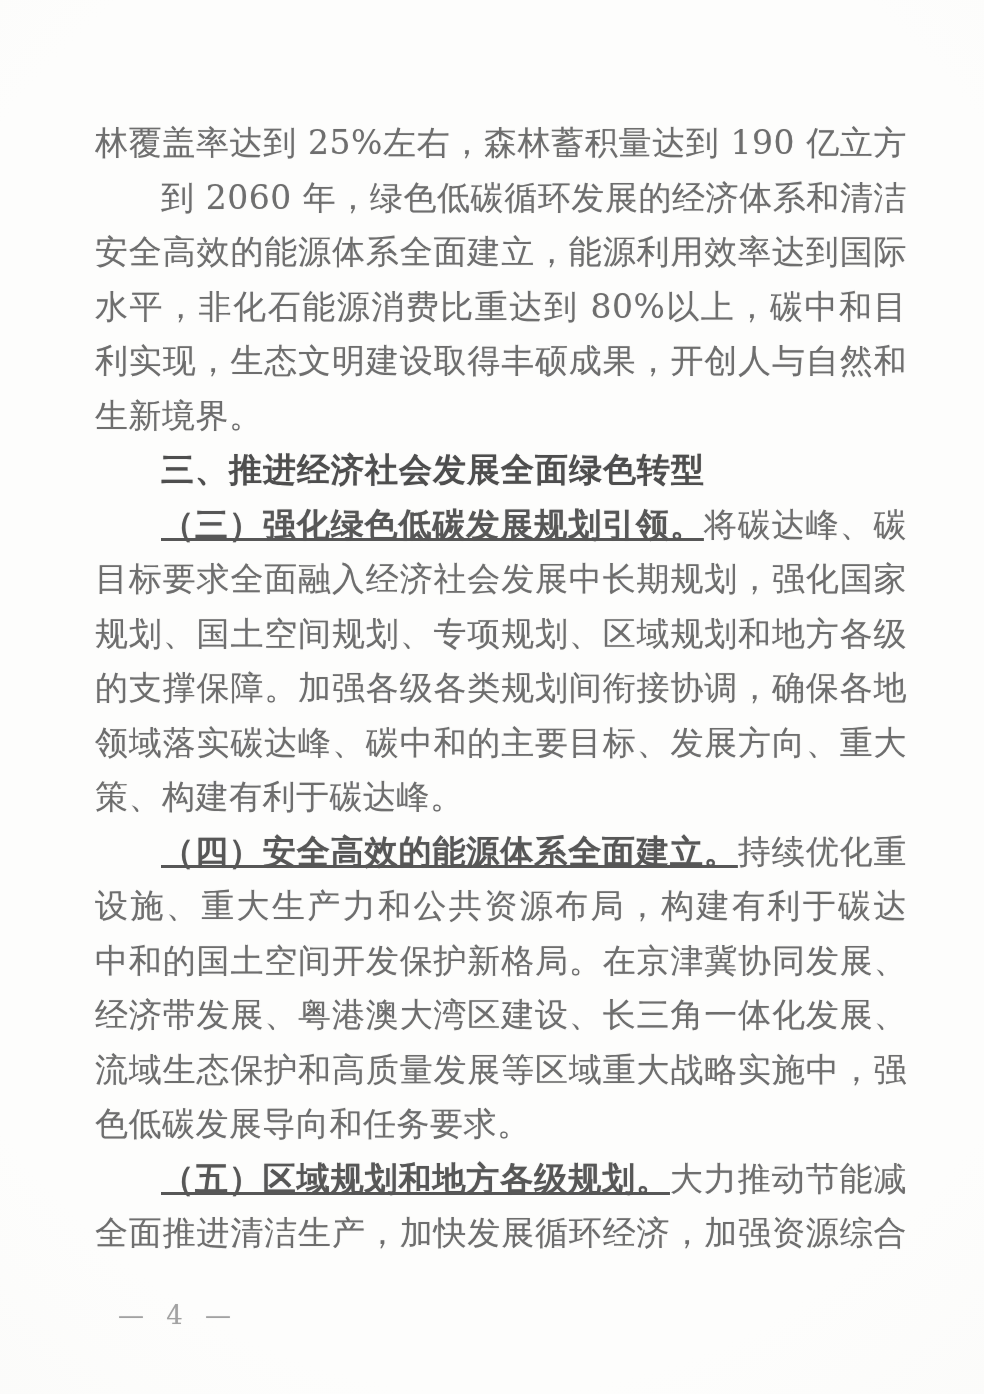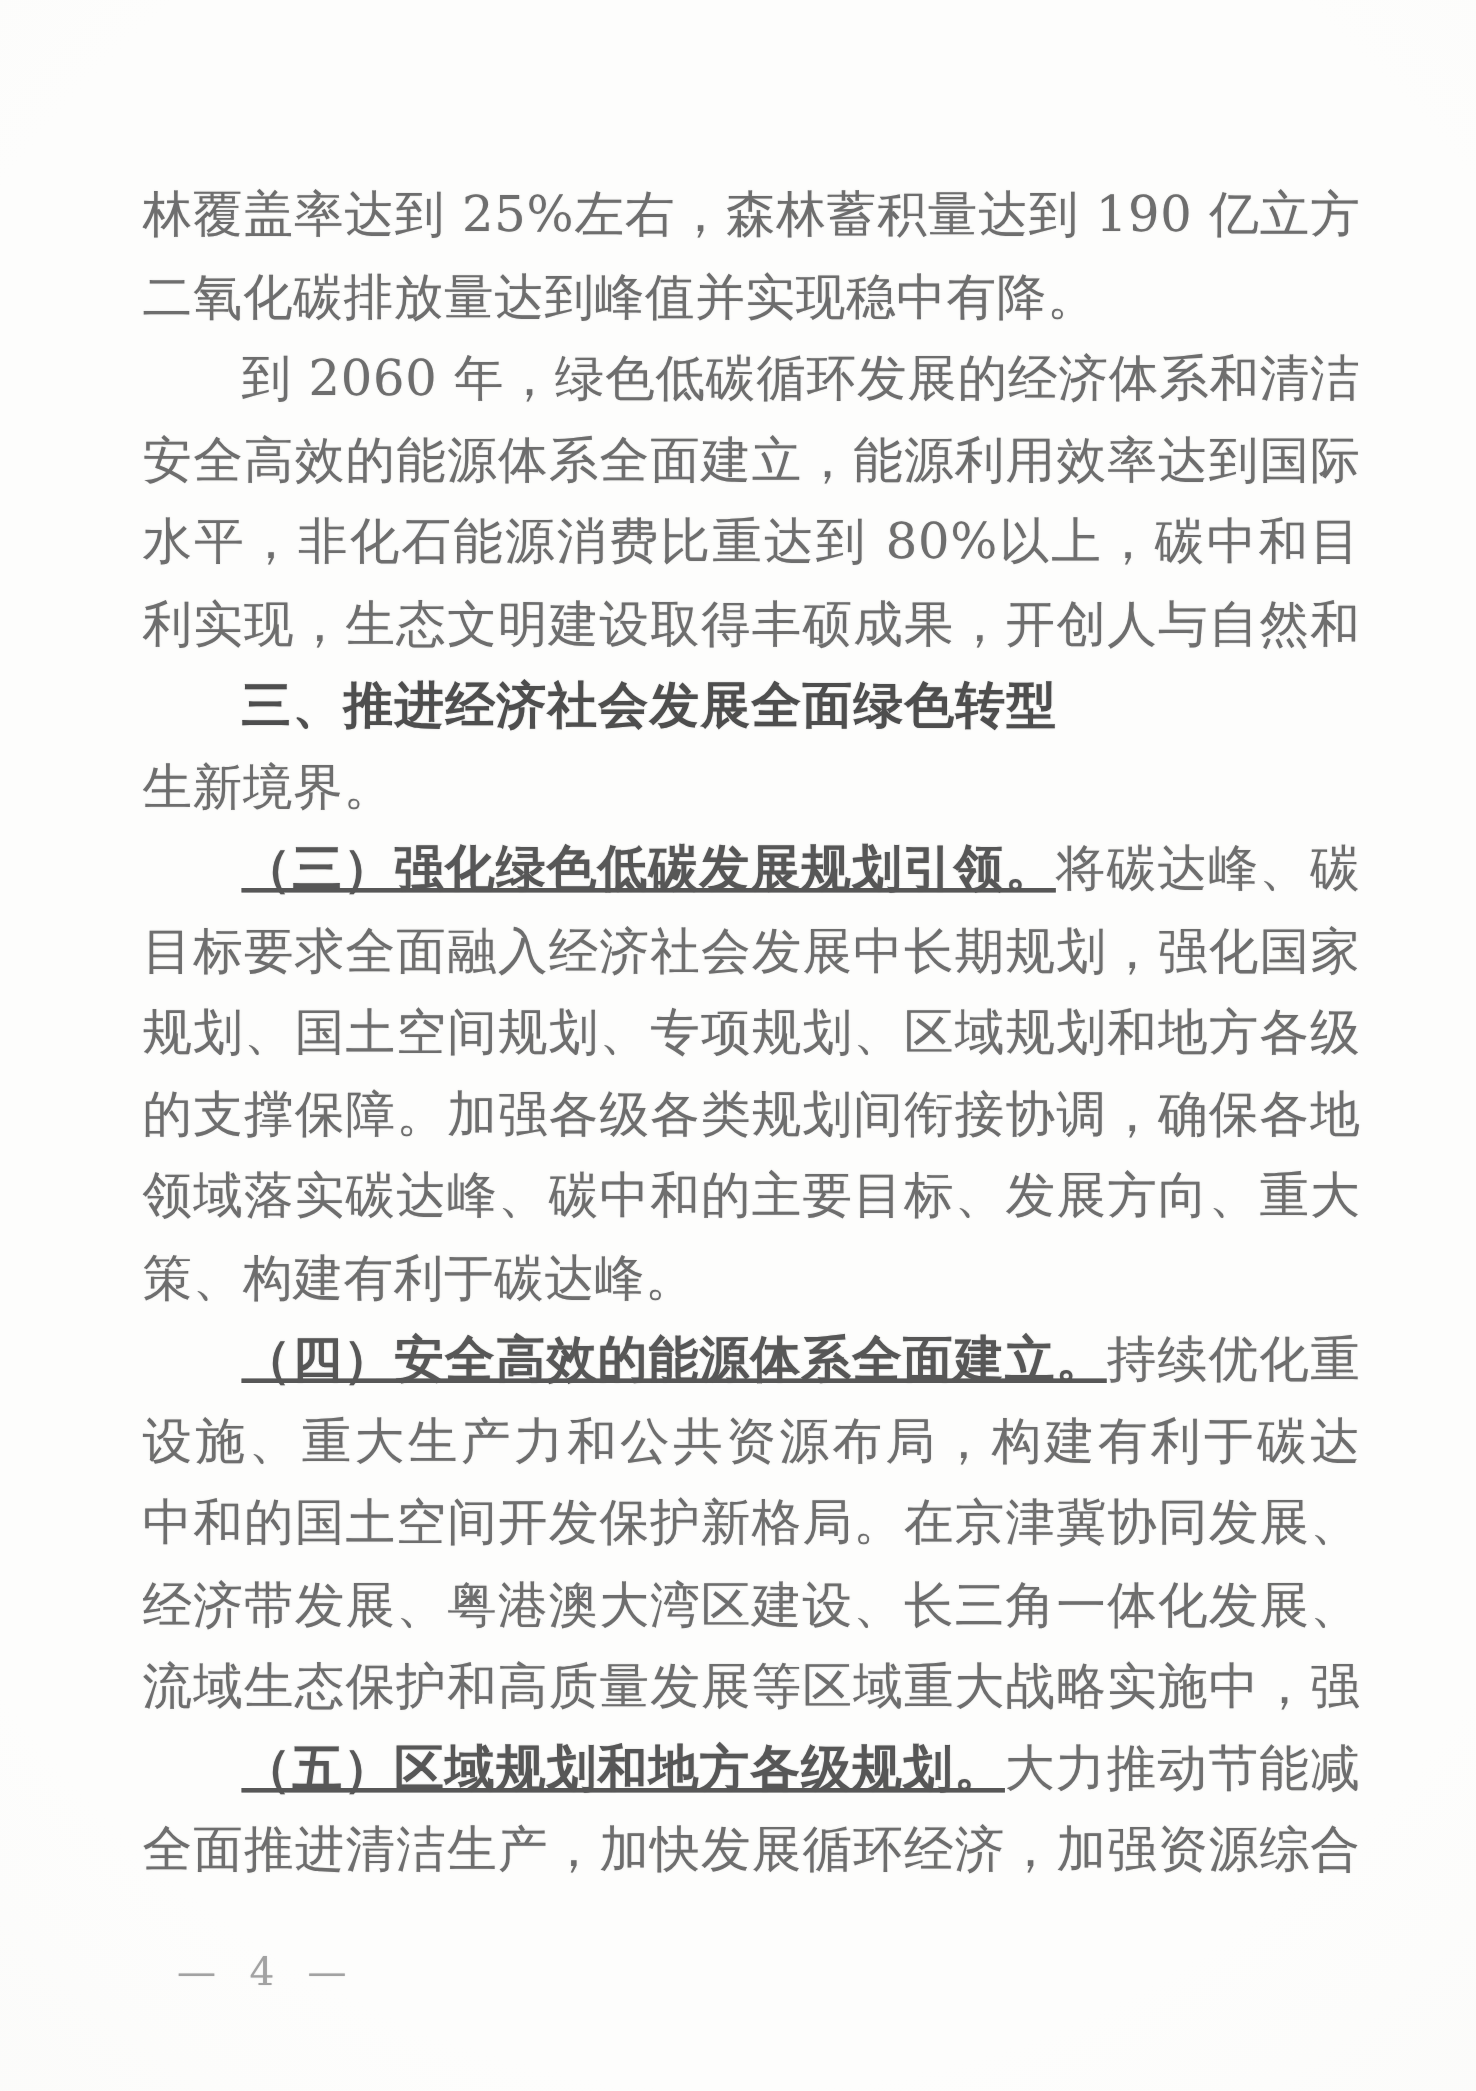--- a/index.html
+++ b/index.html
@@ -68,42 +68,42 @@
     text-shadow: 0 0 1px rgba(160,160,160,0.4);
   }
 </style>
 </head>
 <body>
 
 <div class="page">
   <div class="doc">
 
     <div class="line fill">林覆盖率达到 25%左右，森林蓄积量达到 190 亿立方米，</div>
-    <div class="line">二氧化碳排放量达到峰值并实现稳中有降。</div>
 
     <div class="line fill indent">到 2060 年，绿色低碳循环发展的经济体系和清洁低碳</div>
     <div class="line fill">安全高效的能源体系全面建立，能源利用效率达到国际先进</div>
     <div class="line fill">水平，非化石能源消费比重达到 80%以上，碳中和目标顺</div>
     <div class="line fill">利实现，生态文明建设取得丰硕成果，开创人与自然和谐共</div>
+    <div class="line">生新境界。</div>
+
     <div class="line heading indent">三、推进经济社会发展全面绿色转型</div>
-
-    <div class="line">生新境界。</div>
 
     <div class="line fill indent"><span class="lead">（三）强化绿色低碳发展规划引领。</span><span>将碳达峰、碳中和</span></div>
     <div class="line fill">目标要求全面融入经济社会发展中长期规划，强化国家发展</div>
     <div class="line fill">规划、国土空间规划、专项规划、区域规划和地方各级规划</div>
     <div class="line fill">的支撑保障。加强各级各类规划间衔接协调，确保各地区各</div>
     <div class="line fill">领域落实碳达峰、碳中和的主要目标、发展方向、重大政</div>
     <div class="line">策、构建有利于碳达峰。</div>
 
     <div class="line fill indent"><span class="lead">（四）安全高效的能源体系全面建立。</span><span>持续优化重大基础</span></div>
     <div class="line fill">设施、重大生产力和公共资源布局，构建有利于碳达峰、碳</div>
     <div class="line fill">中和的国土空间开发保护新格局。在京津冀协同发展、长江</div>
     <div class="line fill">经济带发展、粤港澳大湾区建设、长三角一体化发展、黄河</div>
     <div class="line fill">流域生态保护和高质量发展等区域重大战略实施中，强化绿</div>
+    <div class="line">色低碳发展导向和任务要求。</div>
 
     <div class="line fill indent"><span class="lead">（五）区域规划和地方各级规划。</span><span>大力推动节能减排，</span></div>
     <div class="line fill">全面推进清洁生产，加快发展循环经济，加强资源综合利</div>
 
   </div>
 
   <div class="footer">
     <span>— 4 —</span>
   </div>
 </div>

